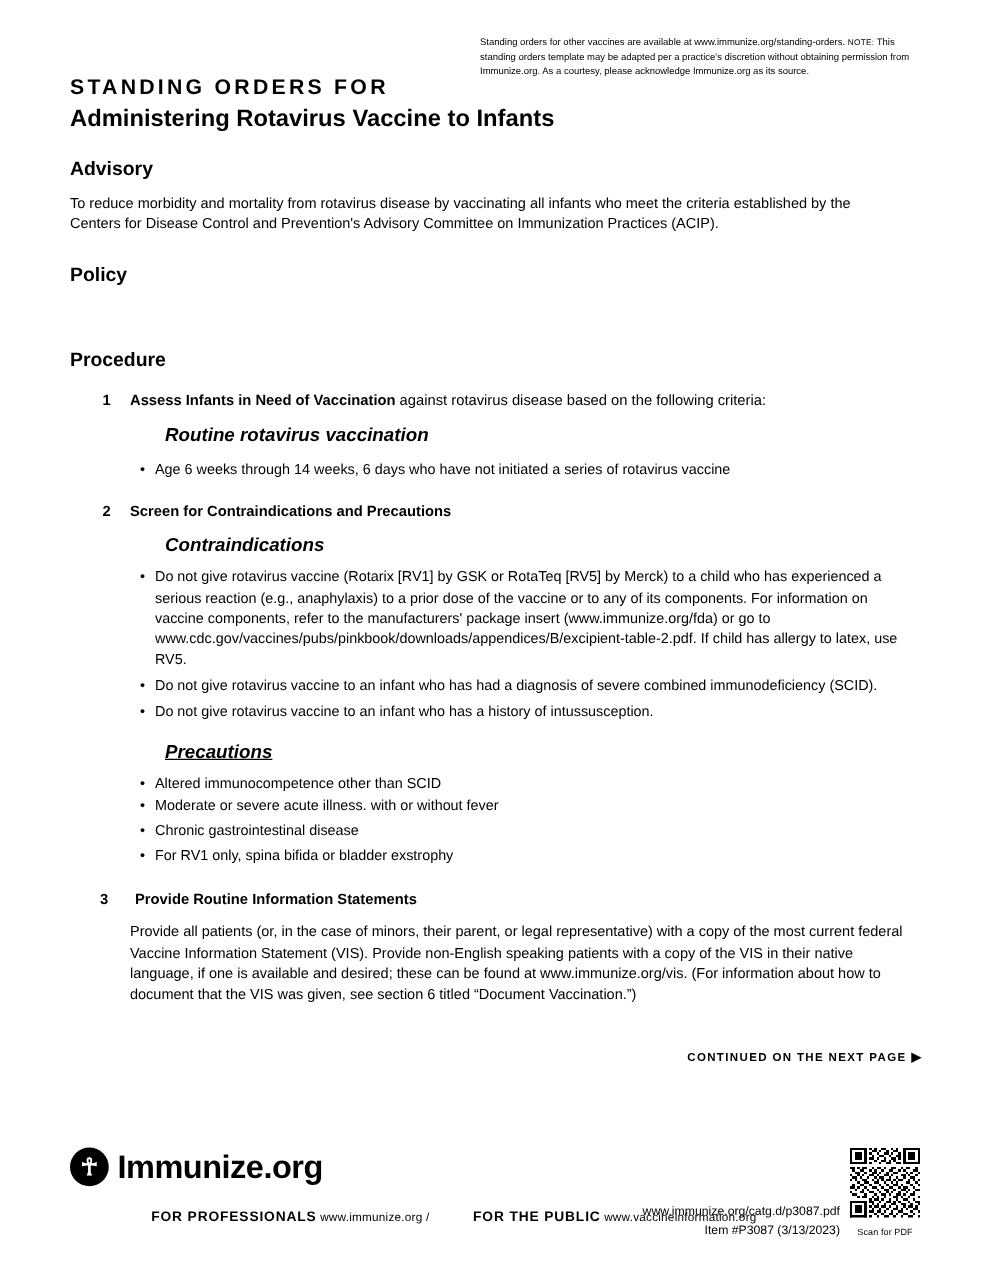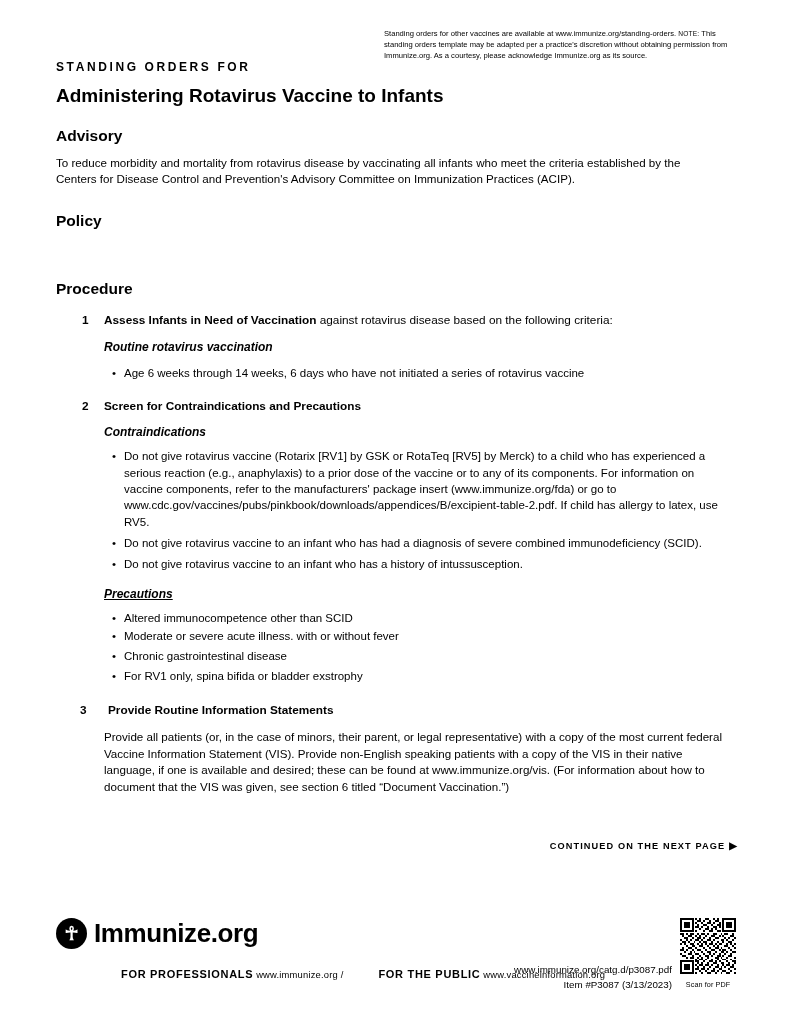--- a/index.html
+++ b/index.html
@@ -40,21 +40,21 @@
   .top-note .caps {
     font-size: 6.6px;
     letter-spacing: 0.2px;
   }
 
   
   .standing-orders-for {
     position: absolute;
     left: 0px;
     top: 32px;
-    font-size: 12px;
+    font-size: 17px;
     font-weight: bold;
     letter-spacing: 2.6px;
   }
   .doc-title {
     position: absolute;
     left: 0px;
     top: 57px;
     font-size: 19px;
     font-weight: bold;
     letter-spacing: 0px;
@@ -97,22 +97,22 @@
   }
   .num-item .num.wide {
     left: 24px;
   }
   .item-title {
     font-weight: bold;
   }
   .sub-head {
     font-style: italic;
     font-weight: bold;
-    font-size: 12px;
-    margin-left: 48px;
+    font-size: 15px;
+    margin-left: 76px;
   }
   ul.bullets {
     list-style: none;
     margin: 0;
     padding: 0;
     margin-left: 56px;
   }
   ul.bullets li {
     position: relative;
     padding-left: 12px;

